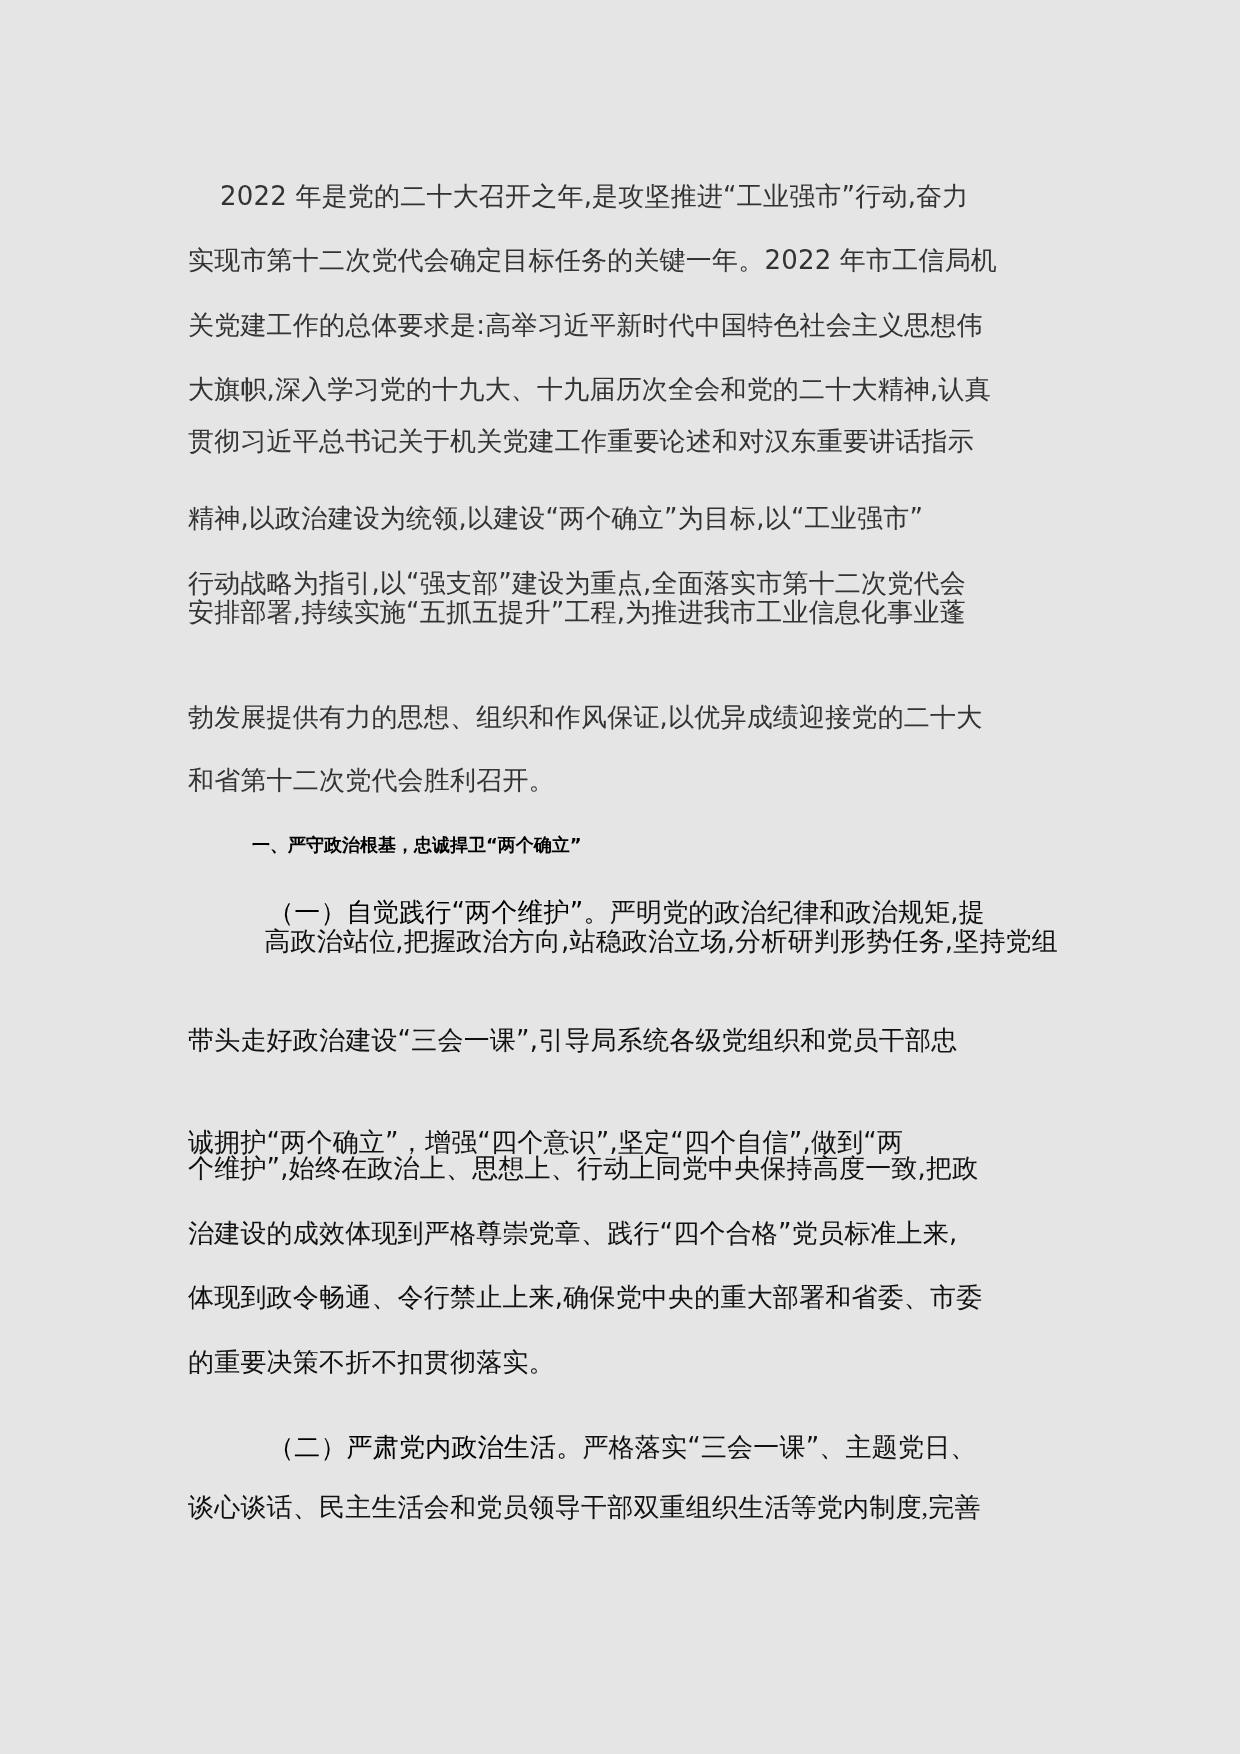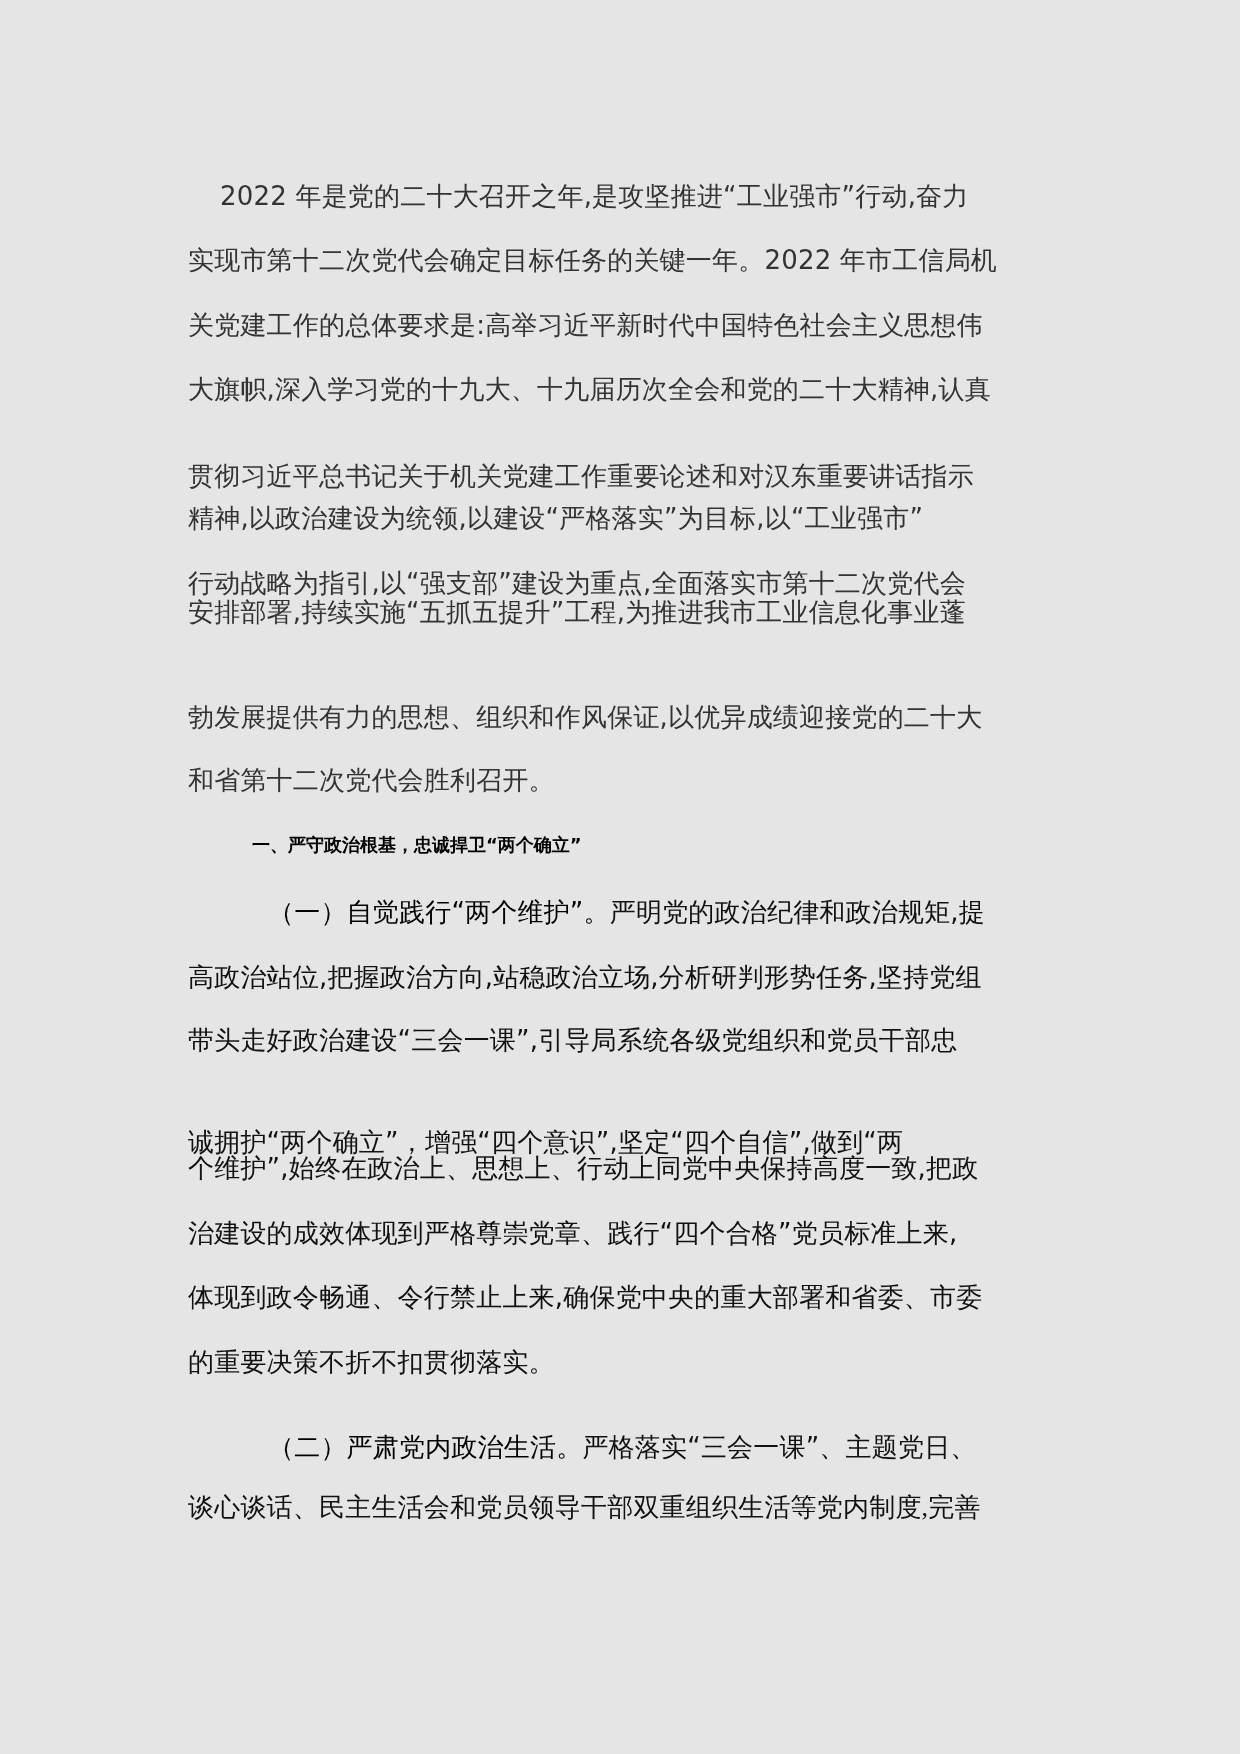--- a/index.html
+++ b/index.html
@@ -48,35 +48,35 @@
 </head>
 <body>
 
 <div class="page">
 
   <div>
     <div class="line" style="top:176px; left:220px; width:840px;">2022 年是党的二十大召开之年,是攻坚推进“工业强市”行动,奋力</div>
     <div class="line" style="top:240px;">实现市第十二次党代会确定目标任务的关键一年。2022 年市工信局机</div>
     <div class="line" style="top:305px;">关党建工作的总体要求是:高举习近平新时代中国特色社会主义思想伟</div>
     <div class="line" style="top:369px;">大旗帜,深入学习党的十九大、十九届历次全会和党的二十大精神,认真</div>
-    <div class="line" style="top:456px;">贯彻习近平总书记关于机关党建工作重要论述和对汉东重要讲话指示</div>
-    <div class="line" style="top:498px;">精神,以政治建设为统领,以建设“严格落实”为目标,以“工业强市”</div>
+    <div class="line" style="top:422px;font-family:Liberation Serif, serif;">贯彻习近平总书记关于机关党建工作重要论述和对汉东重要讲话指示</div>
+    <div class="line" style="top:498px;">精神,以政治建设为统领,以建设“两个确立”为目标,以“工业强市”</div>
     <div class="line" style="top:563px;">行动战略为指引,以“强支部”建设为重点,全面落实市第十二次党代会</div>
     <div class="line" style="top:592px;">安排部署,持续实施“五抓五提升”工程,为推进我市工业信息化事业蓬</div>
     <div class="line" style="top:697px;">勃发展提供有力的思想、组织和作风保证,以优异成绩迎接党的二十大</div>
     <div class="line" style="top:760px;">和省第十二次党代会胜利召开。</div>
   </div>
 
   <div class="heading" style="top:825px;">一、严守政治根基，忠诚捍卫“两个确立”</div>
 
   <div>
     <div class="line dark" style="top:892px; left:268px; width:790px;">
       <span class="b">（一）自觉践行“两个维护”。</span><span>严明党的政治纪律和政治规矩,提</span>
     </div>
-    <div class="line dark" style="top:957px;">高政治站位,把握政治方向,站稳政治立场,分析研判形势任务,坚持党组</div>
+    <div class="line dark" style="top:921px;text-align:right;">高政治站位,把握政治方向,站稳政治立场,分析研判形势任务,坚持党组</div>
     <div class="line dark" style="top:1020px;">带头走好政治建设“三会一课”,引导局系统各级党组织和党员干部忠</div>
     <div class="line dark" style="top:1122px;">诚拥护“两个确立”，增强“四个意识”,坚定“四个自信”,做到“两</div>
     <div class="line dark" style="top:1148px;">个维护”,始终在政治上、思想上、行动上同党中央保持高度一致,把政</div>
     <div class="line dark" style="top:1213px;">治建设的成效体现到严格尊崇党章、践行“四个合格”党员标准上来,</div>
     <div class="line dark" style="top:1277px;">体现到政令畅通、令行禁止上来,确保党中央的重大部署和省委、市委</div>
     <div class="line dark" style="top:1342px;">的重要决策不折不扣贯彻落实。</div>
   </div>
 
   <div>
     <div class="line dark" style="top:1427px; left:268px; width:790px;">

